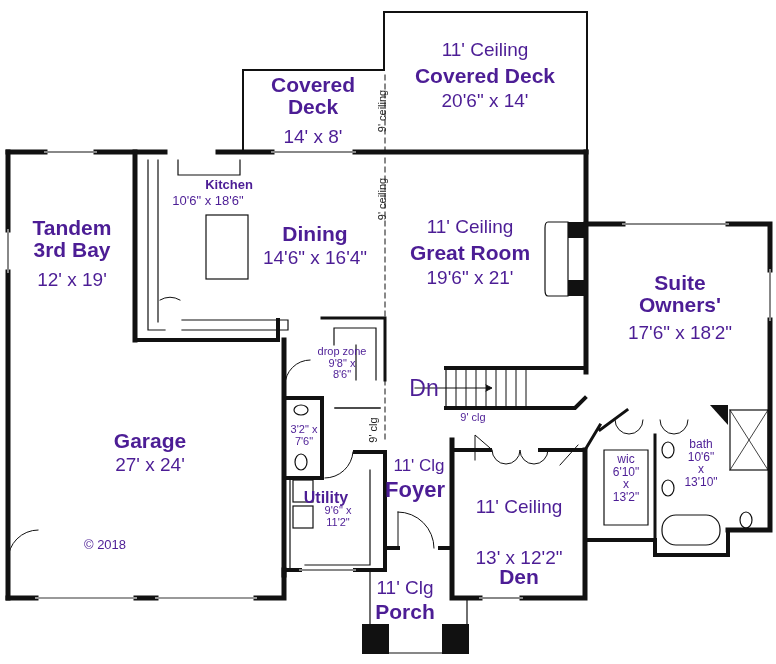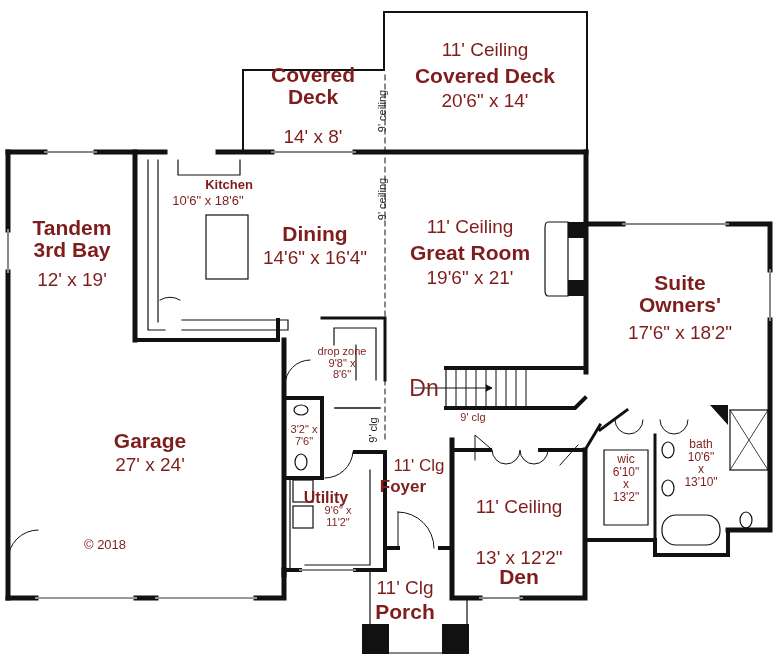--- a/index.html
+++ b/index.html
@@ -1,18 +1,18 @@
 <!DOCTYPE html>
 <html><head>
 <meta charset="utf-8">
 <style>
   html,body{margin:0;padding:0;background:#ffffff;}
   body{width:776px;height:664px;position:relative;overflow:hidden;font-family:"Liberation Sans","DejaVu Sans",sans-serif;color:#111;}
   svg.plan{position:absolute;left:0;top:0;}
-  .lbl{position:absolute;text-align:center;white-space:nowrap;line-height:1.05;color:#7f1d1d;}
+  .lbl{position:absolute;text-align:center;white-space:nowrap;line-height:1.05;color:#4c1d95;}
   .b{font-weight:bold;}
   .big{font-size:21px;}
   .mid{font-size:19px;}
   .sm{font-size:12.5px;}
   .xs{font-size:11px;}
   .rot{position:absolute;transform:rotate(-90deg);transform-origin:center;font-size:11px;white-space:nowrap;color:#222;}
 </style>
 </head>
 <body>
 
@@ -108,21 +108,21 @@
     <ellipse cx="668" cy="488" rx="6" ry="8" stroke-width="1.2"></ellipse>
     <rect x="662" y="515" width="58" height="30" rx="14" stroke-width="1.2"></rect>
     <rect x="730" y="410" width="38" height="60" stroke-width="1.2"></rect>
     <path d="M730 410 L768 470 M768 410 L730 470" stroke-width="0.8"></path>
     <ellipse cx="746" cy="520" rx="6" ry="8" stroke-width="1.2"></ellipse>
     <path d="M615 420 A 14 14 0 0 0 643 420 M660 420 A 14 14 0 0 0 688 420" stroke-width="1"></path>
     <polygon points="710,405 728,405 728,425" fill="#111" stroke="none"></polygon>
   </g>
 </svg>
 
-<div class="lbl b big" style="left:258px;top:64px;width:110px;text-align:center;">
+<div class="lbl b big" style="left:258px;top:74px;width:110px;text-align:center;">
   <div>Covered</div>
   <div>Deck</div>
 </div>
 <div class="lbl mid" style="left:258px;top:127px;width:110px;">14' x 8'</div>
 
 <div class="lbl mid" style="left:390px;top:40px;width:190px;">11' Ceiling</div>
 <div class="lbl b big" style="left:390px;top:65px;width:190px;">Covered Deck</div>
 <div class="lbl mid" style="left:390px;top:91px;width:190px;">20'6" x 14'</div>
 
 <div class="rot" style="left:347px;top:105px;width:70px;text-align:center;">9' ceiling</div>
@@ -169,21 +169,21 @@
 <div class="lbl xs" style="left:312px;top:505px;width:52px;">
   <div>9'6" x</div>
   <div>11'2"</div>
 </div>
 
 <div class="lbl b big" style="left:70px;top:430px;width:160px;">Garage</div>
 <div class="lbl mid" style="left:70px;top:455px;width:160px;">27' x 24'</div>
 <div class="lbl" style="left:70px;top:538px;width:70px;font-size:13px;">© 2018</div>
 
 <div class="lbl" style="left:388px;top:457px;width:62px;font-size:17px;">11' Clg</div>
-<div class="lbl b" style="left:372px;top:478px;width:62px;font-size:17px;">Foyer</div>
+<div class="lbl b" style="left:384px;top:478px;width:62px;font-size:22px;">Foyer</div>
 
 <div class="lbl mid" style="left:455px;top:497px;width:128px;">11' Ceiling</div>
 <div class="lbl b big" style="left:455px;top:522px;width:128px;margin-top:44px;">Den</div>
 <div class="lbl mid" style="left:455px;top:548px;width:128px;">13' x 12'2"</div>
 
 <div class="lbl mid" style="left:370px;top:578px;width:70px;">11' Clg</div>
 <div class="lbl b big" style="left:370px;top:601px;width:70px;">Porch</div>
 
 <div class="lbl xs" style="left:604px;top:453px;width:44px;font-size:12px;">
   <div>wic</div>

